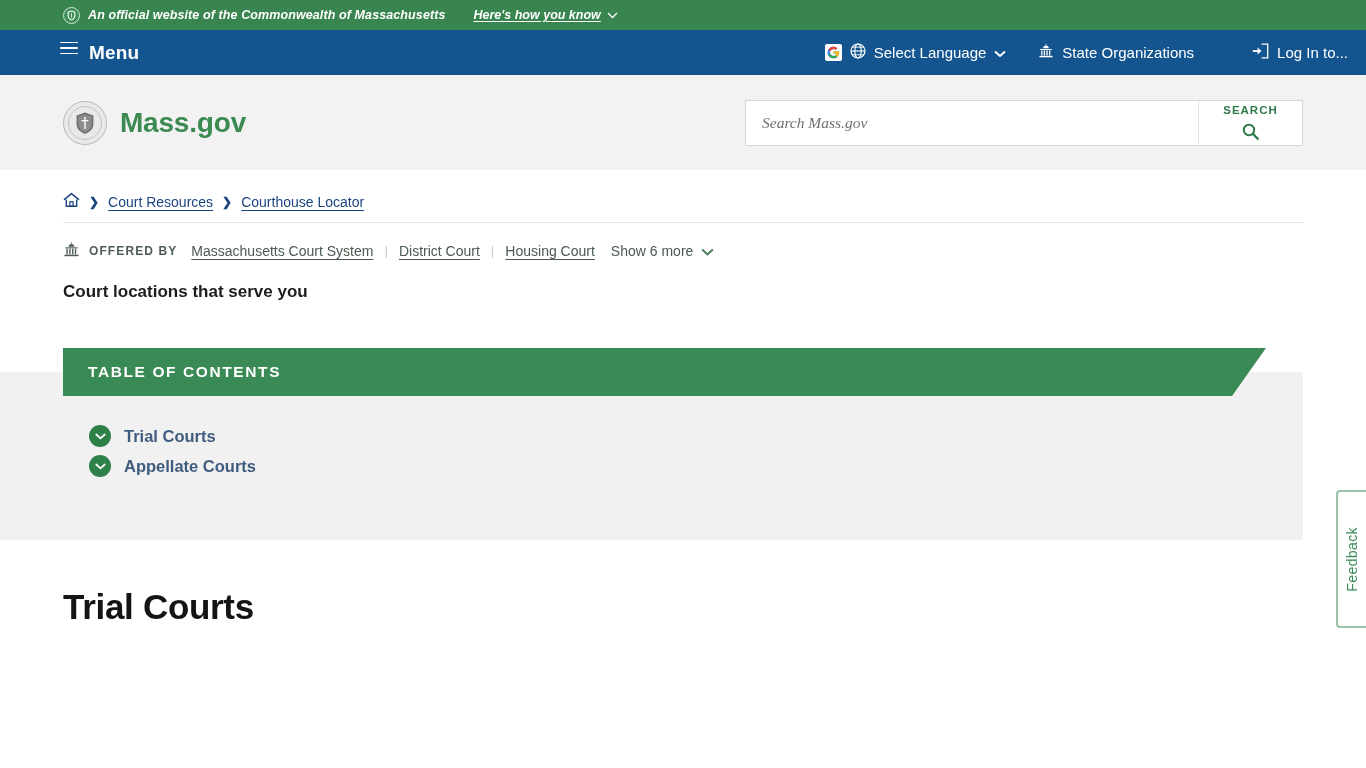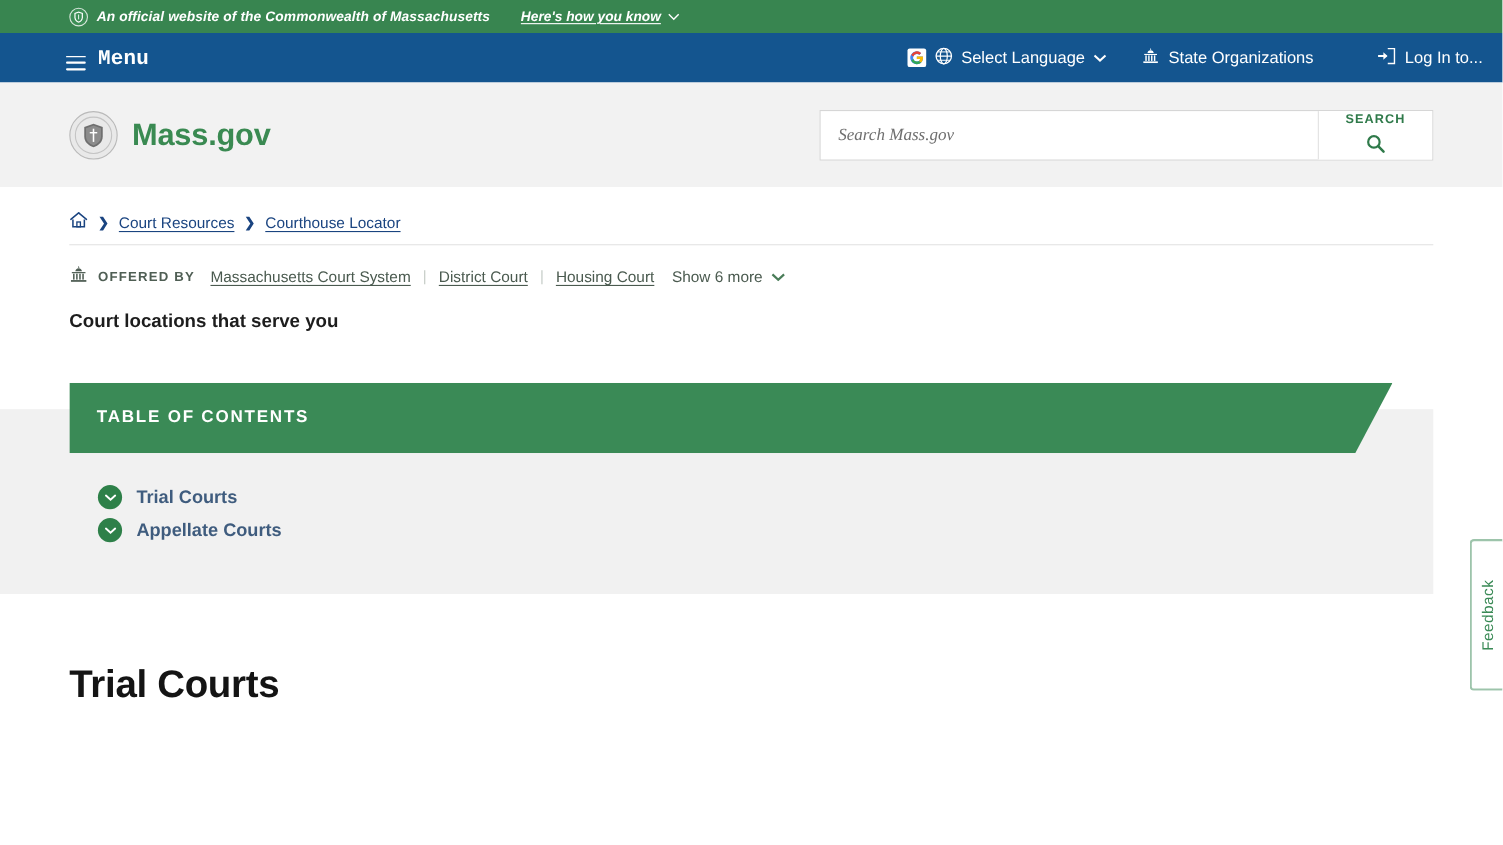--- a/index.html
+++ b/index.html
@@ -49,23 +49,22 @@
   .main-nav {
     height: 45px;
     background: #14558f;
     display: flex;
     align-items: center;
     color: #ffffff;
     padding-left: 60px;
     padding-right: 18px;
   }
   .menu-btn {
-    display: flex; align-items: flex-end; gap: 11px;
+    display: flex; align-items: flex-start; gap: 11px;
     cursor: pointer;
-    font-family: Liberation Mono, monospace;
   }
   .hamburger { display:flex; flex-direction:column; gap:4px; width:18px; }
   .hamburger span { display:block; height:1.6px; background:#ffffff; border-radius:1px; }
   .menu-label { font-size: 19px; font-weight: 700; letter-spacing: .2px; }
 
   .nav-right {
     margin-left: auto;
     display: flex; align-items: flex-start;
   }
   .nav-item {
@@ -179,21 +178,21 @@
   }
 
   
   .toc-zone { position: relative; margin-top: 46px; }
   .toc-gray {
     position: absolute; left: -63px; right: 0; top: 24px; height: 168px;
     background: #f1f1f1;
   }
   .toc-banner {
     position: relative;
-    height: 64px;
+    height: 48px;
     background: #3a8a56;
     width: 1203px;
     display: flex; align-items: center;
     padding-left: 25px;
     clip-path: polygon(0 0, 100% 0, calc(100% - 34px) 100%, 0 100%);
   }
   .toc-banner-title {
     color: #ffffff; font-size: 15.5px; font-weight: 700; letter-spacing: 1.6px;
   }
   .toc-list { position: relative; padding-top: 29px; padding-left: 26px; }

